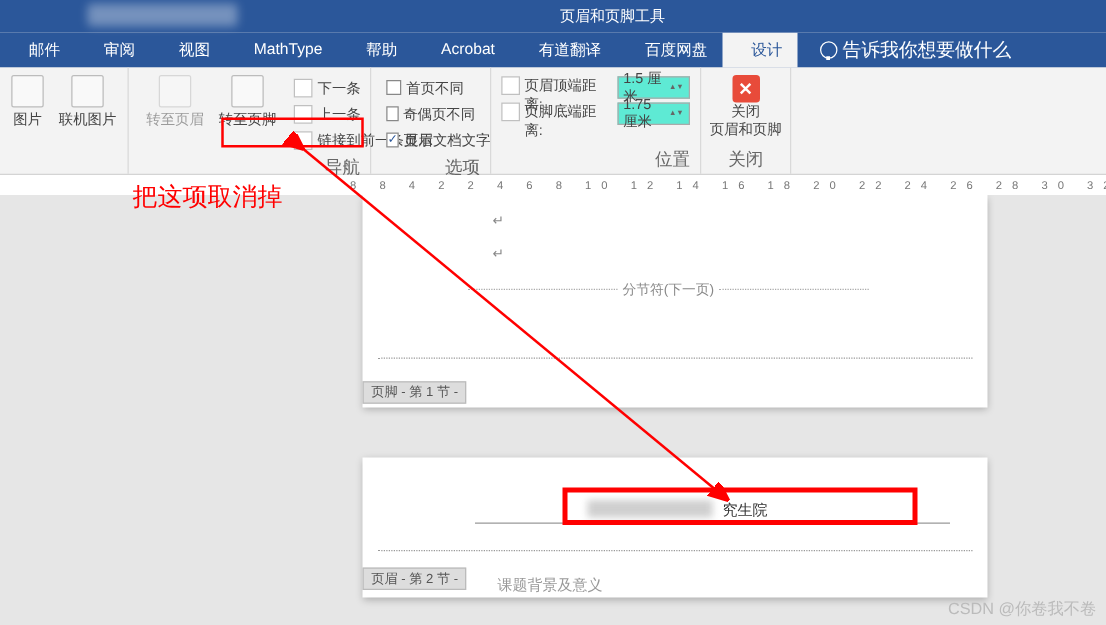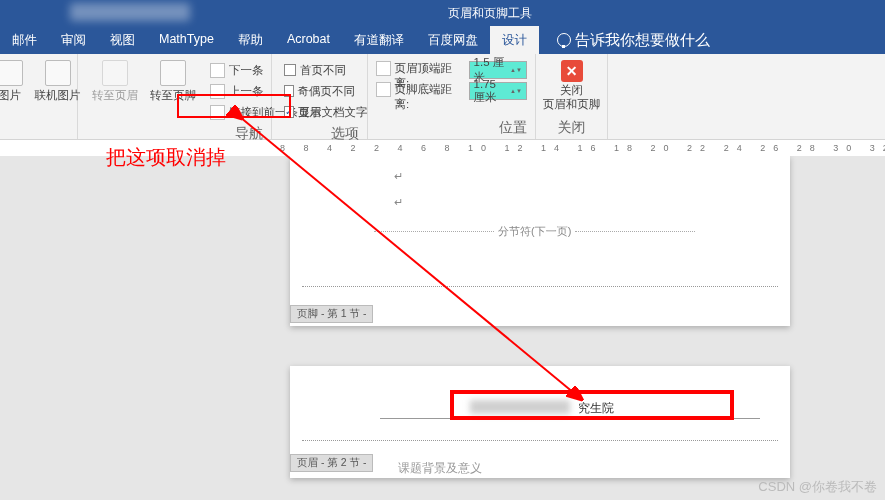--- a/index.html
+++ b/index.html
@@ -45,21 +45,21 @@
     padding: 0 8px;
   }
   .tab-bar {
     background: #2b579a;
     display: flex;
     align-items: stretch;
     height: 28px;
   }
   .tab {
     color: #fff;
-    padding: 6px 12px 0 12px;
+    padding: 6px 12px 0 23px;
     font-size: 12.5px;
     cursor: pointer;
     height: 28px;
   }
   .tab.active {
     background: #f3f3f3;
     color: #2b579a;
   }
   .tell-me {
     color: #fff;
@@ -332,21 +332,21 @@
   <div class="tab">百度网盘</div>
   <div class="tab active">设计</div>
   <div class="tell-me">
     <span class="bulb"></span>
     <span>告诉我你想要做什么</span>
   </div>
 </div>
 
 <div class="ribbon">
 
-  <div class="group" style="width:78px">
+  <div class="group" style="width:103px">
     <div style="display:flex">
       <div class="btn-col">
         <span class="icn"></span>
         <span class="lbl">图片</span>
       </div>
       <div class="btn-col">
         <span class="icn"></span>
         <span class="lbl">联机图片</span>
       </div>
     </div>

